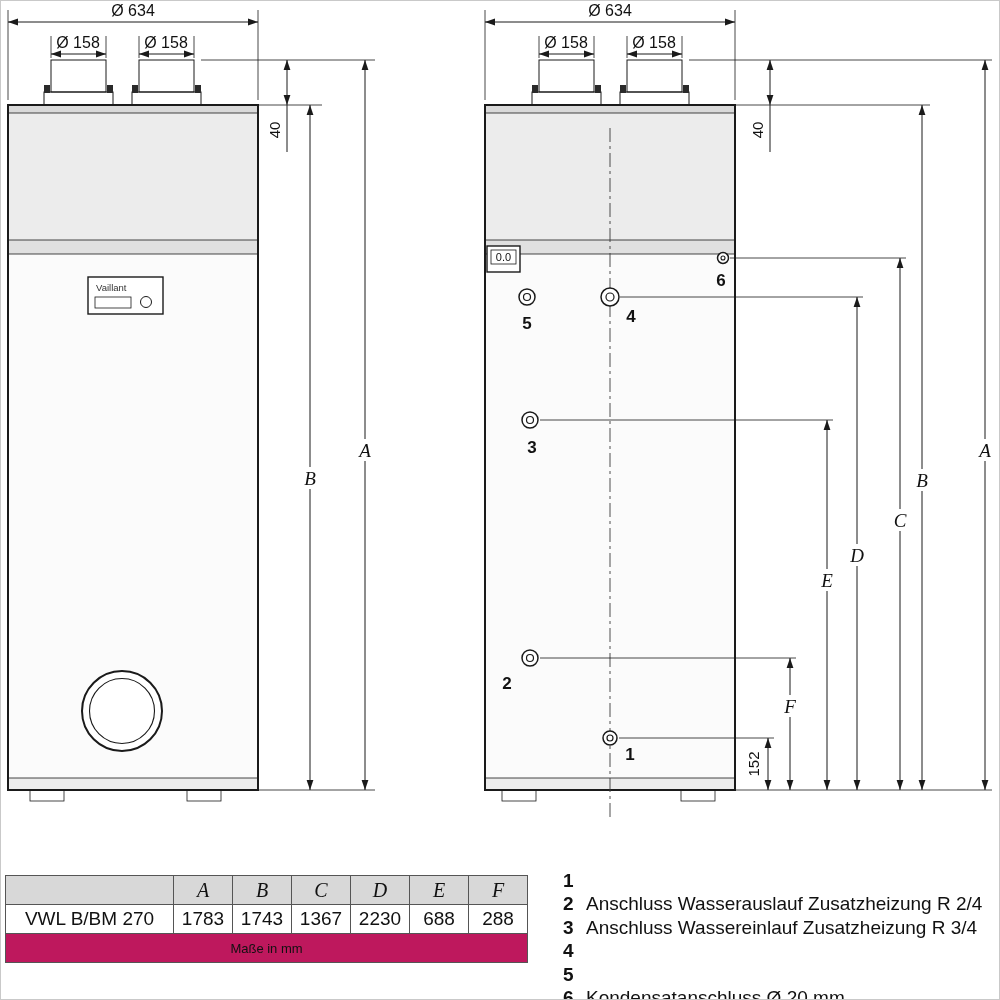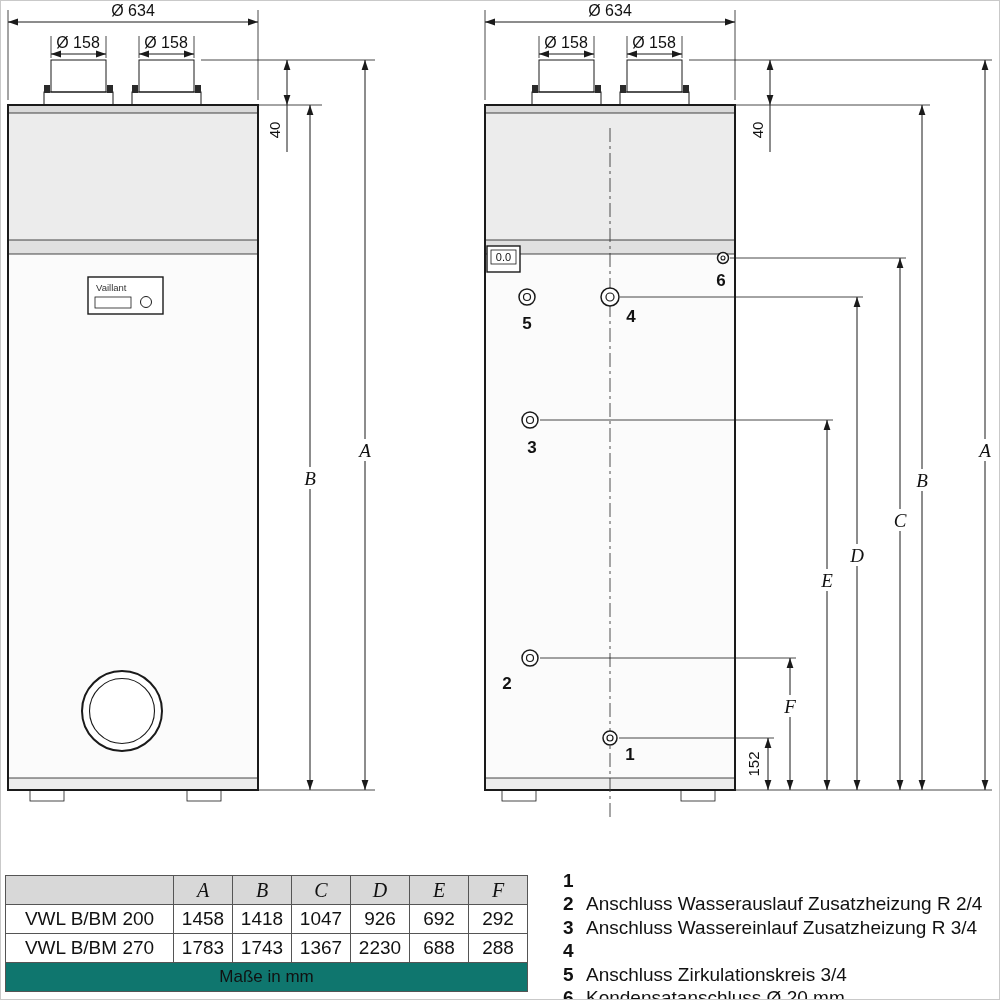--- a/index.html
+++ b/index.html
@@ -35,21 +35,21 @@
     background:#fff;
   }
   .dim-table th, .dim-table td { border:1px solid #555; height:29px; text-align:center; padding:0 4px; }
   .dim-table th {
     background:#d8d8d8; font-family:"Liberation Serif",serif; font-style:italic;
     font-weight:normal; font-size:20px; width:59px;
   }
   .dim-table th.corner { width:168px; }
   .model-cell { text-align:left; padding-left:10px; width:168px; white-space:nowrap; }
   .val-cell { width:59px; }
-  .table-footer { background:#0f766e; font-size:17px; height:25px; }
+  .table-footer { background:#be185d; font-size:13px; height:25px; }
 
   
   .legend { position:absolute; left:563px; top:869px; font-size:19px; color:#111; }
   .legend-item { display:flex; height:23.5px; align-items:center; white-space:nowrap; }
   .legend-num { font-weight:bold; width:23px; flex:0 0 23px; }
 </style>
 </head>
 <body>
 
 <div class="frame"></div>
@@ -327,29 +327,20 @@
 <table class="dim-table">
   <tbody>
       <tr>
     <th class="corner"></th>
     <th>A</th>
     <th>B</th>
     <th>C</th>
     <th>D</th>
     <th>E</th>
     <th>F</th>
-  </tr>
-  <tr>
-    <td class="model-cell">VWL B/BM 200</td>
-    <td class="val-cell">1458</td>
-    <td class="val-cell">1418</td>
-    <td class="val-cell">1047</td>
-    <td class="val-cell">926</td>
-    <td class="val-cell">692</td>
-    <td class="val-cell">292</td>
   </tr>
   <tr>
     <td class="model-cell">VWL B/BM 270</td>
     <td class="val-cell">1783</td>
     <td class="val-cell">1743</td>
     <td class="val-cell">1367</td>
     <td class="val-cell">2230</td>
     <td class="val-cell">688</td>
     <td class="val-cell">288</td>
   </tr>
@@ -369,19 +360,18 @@
   </div>
   <div class="legend-item">
     <span class="legend-num">3</span>
     <span>Anschluss Wassereinlauf Zusatzheizung R 3/4</span>
   </div>
   <div class="legend-item">
     <span class="legend-num">4</span>
   </div>
   <div class="legend-item">
     <span class="legend-num">5</span>
-    <span>Anschluss Zirkulationskreis 3/4</span>
   </div>
   <div class="legend-item">
     <span class="legend-num">6</span>
     <span>Kondensatanschluss Ø 20 mm</span>
   </div>
 </div>
 
 </body></html>

